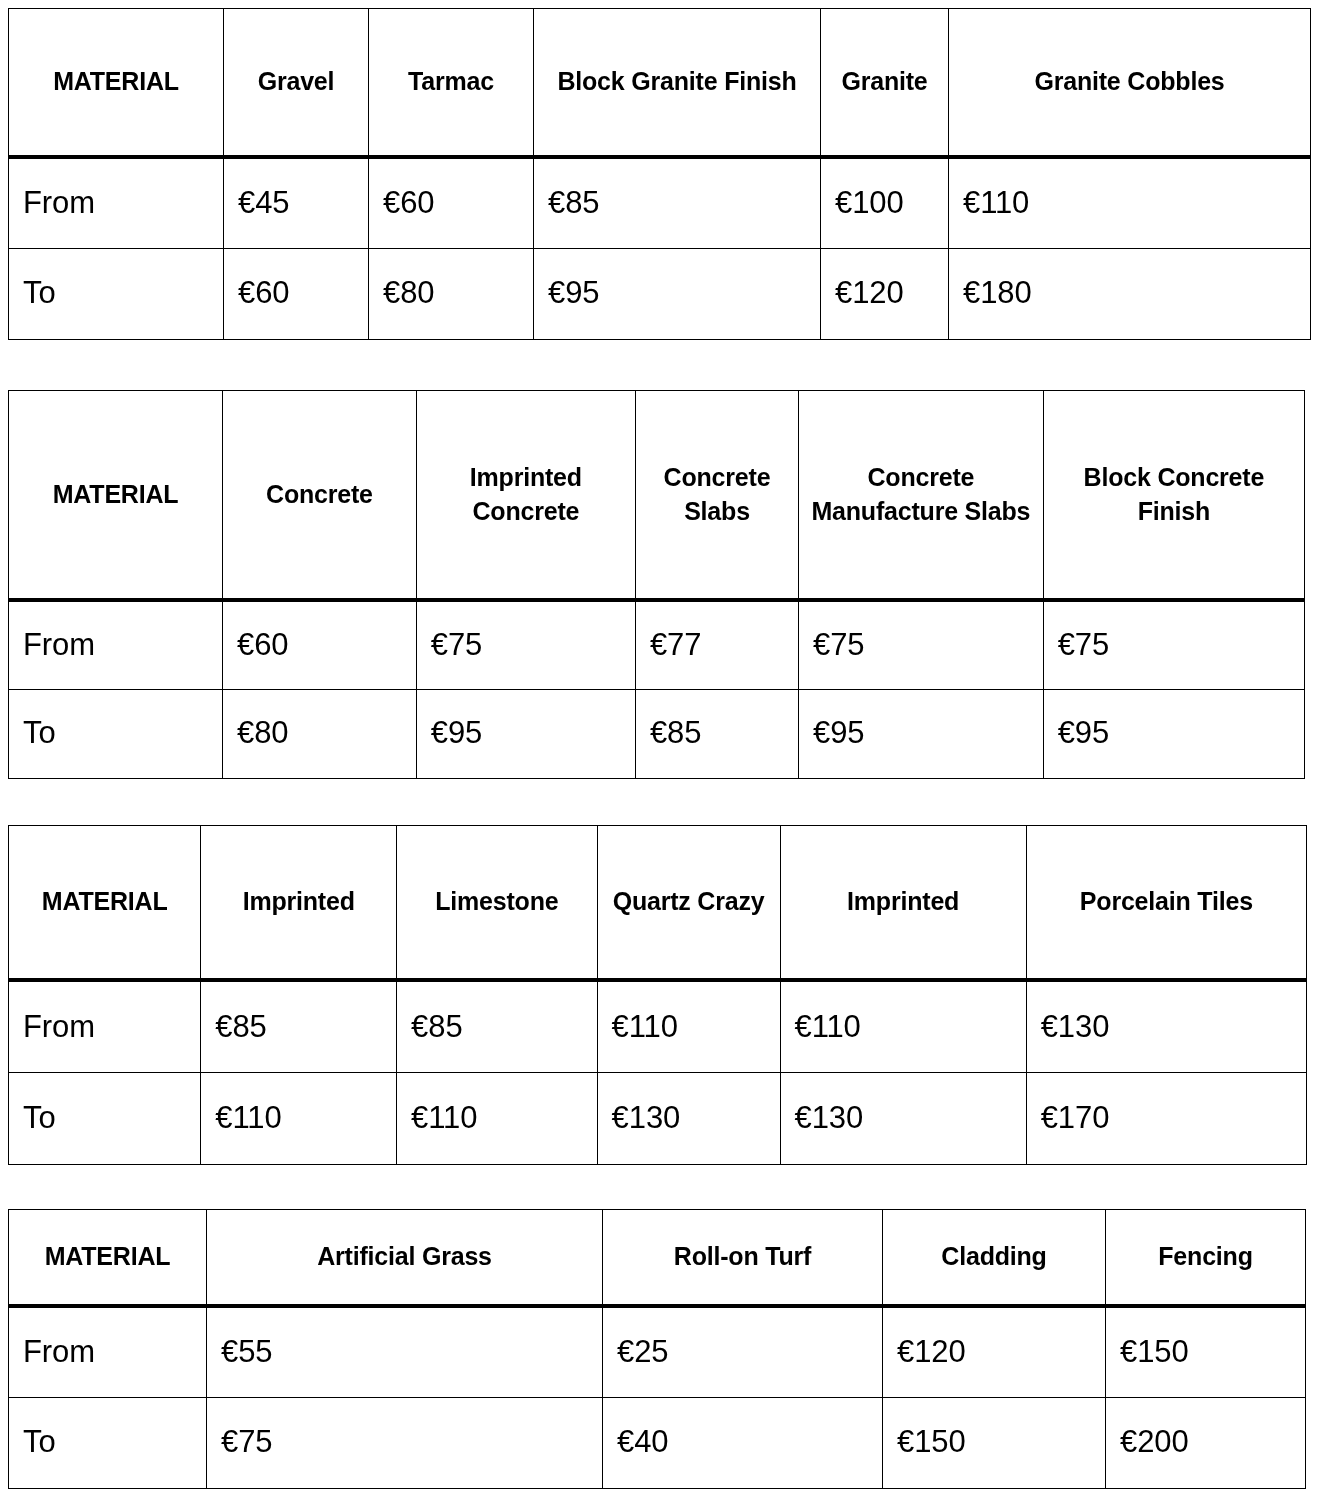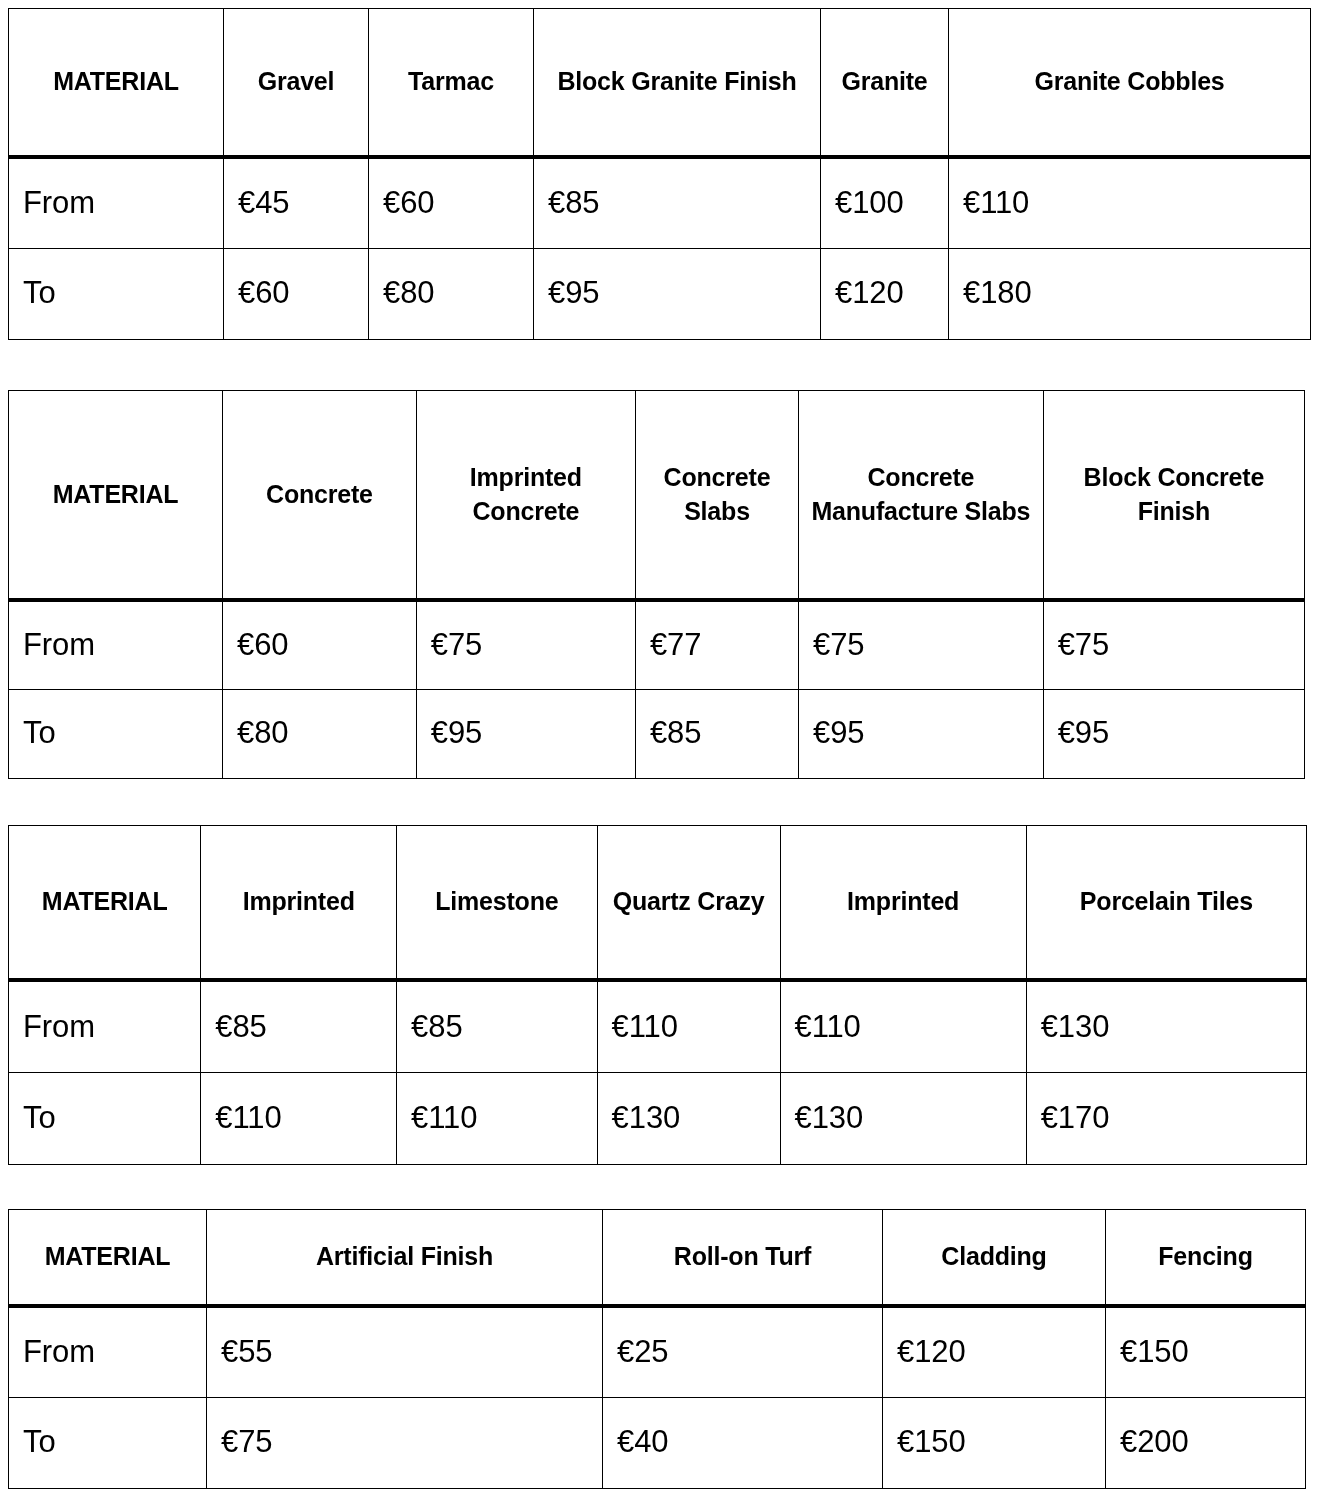--- a/index.html
+++ b/index.html
@@ -209,21 +209,21 @@
     <colgroup>
       <col style="width:198px">
         <col style="width:396px">
         <col style="width:280px">
       <col style="width:223px">
         <col style="width:200px">
     </colgroup>
     <thead>
       <tr>
         <th>MATERIAL</th>
-        <th>Artificial Finish</th>
+        <th>Artificial Grass</th>
         <th>Roll-on Turf</th>
         <th>Cladding</th>
         <th>Fencing</th>
       </tr>
     </thead>
     <tbody>
       <tr>
         <td class="row-label">From</td>
         <td>€55</td>
         <td>€25</td>

